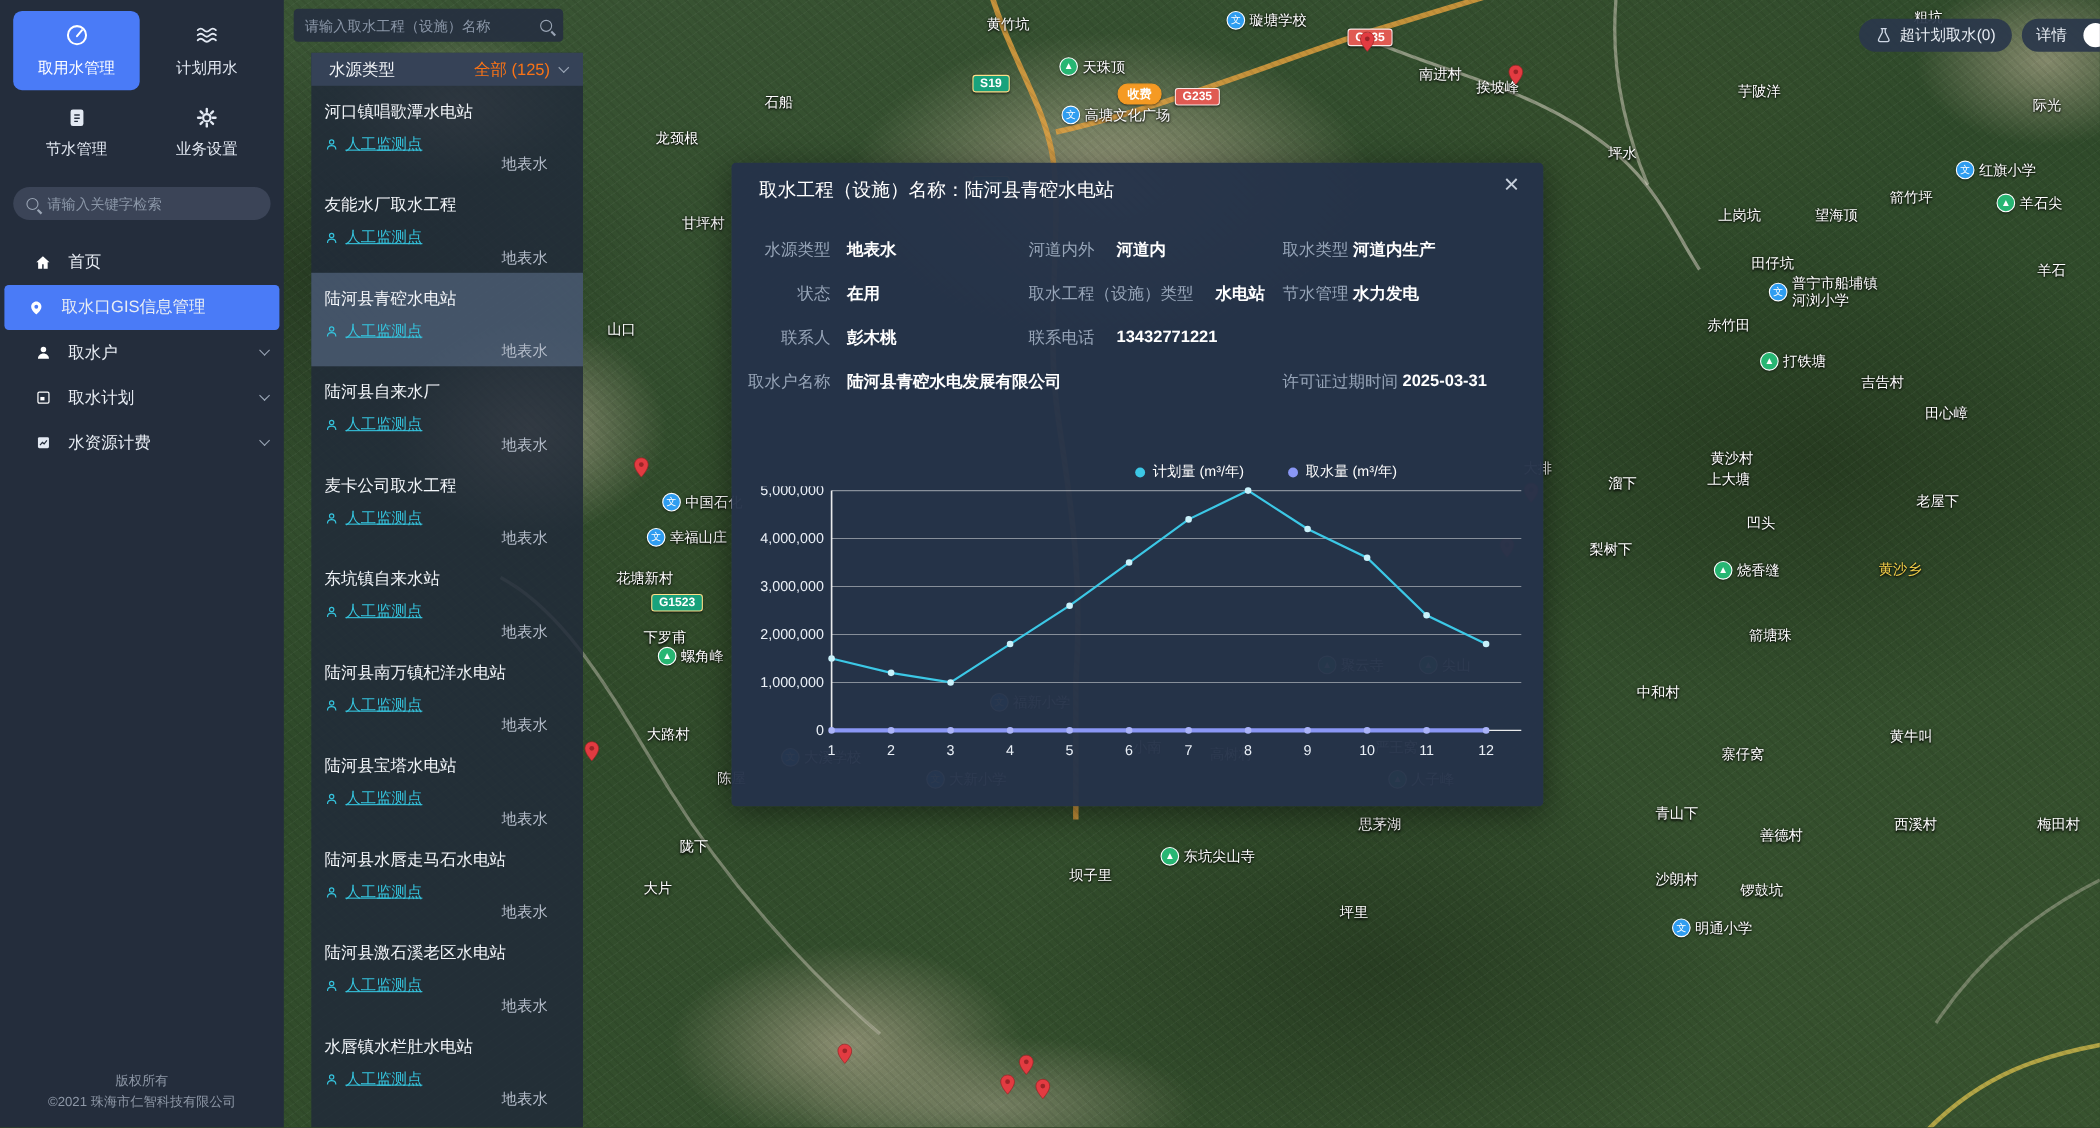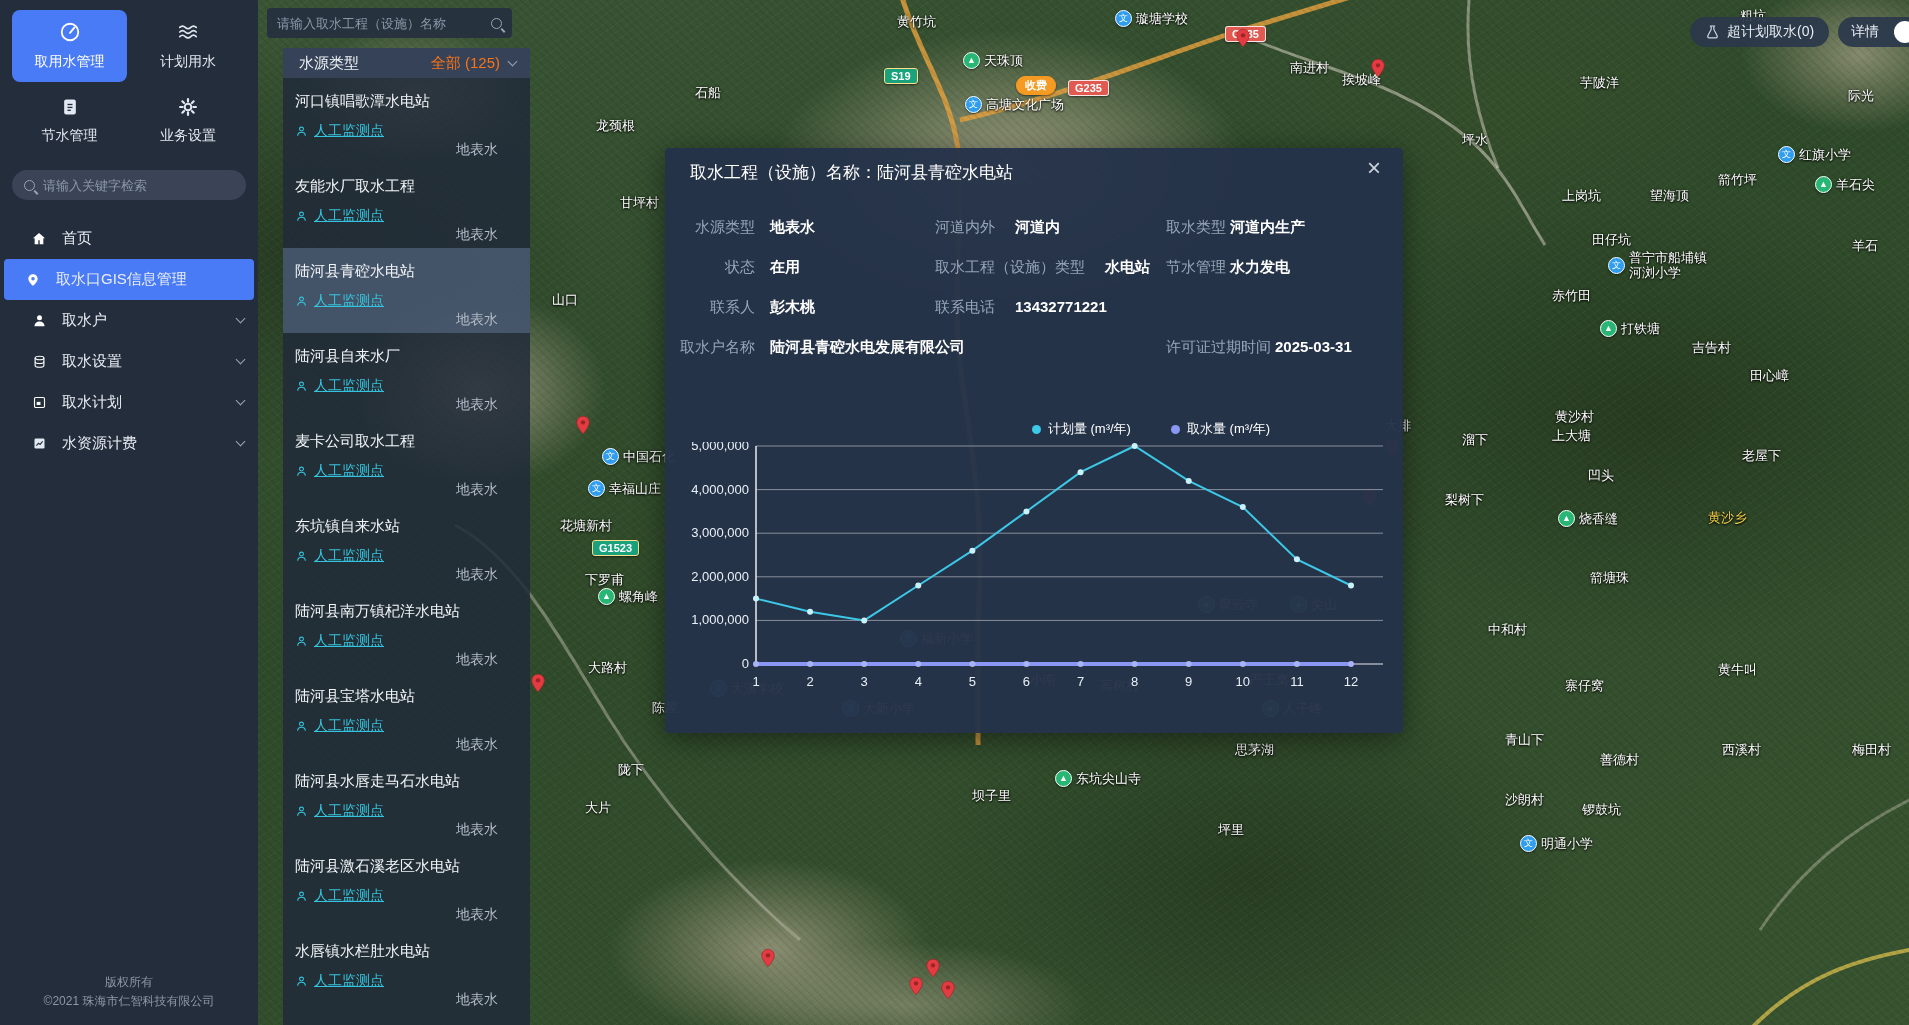--- a/index.html
+++ b/index.html
@@ -495,31 +495,20 @@
           <svg width="15" height="15" viewBox="0 0 24 24" fill="#fff">
               <circle cx="12" cy="7.5" r="4"></circle>
               <path d="M4 21c0-4.4 3.6-7.5 8-7.5s8 3.1 8 7.5z"></path>
             </svg>
         </span>
         <span>取水户</span>
         <span class="chev"></span>
       </div>
       <div class="mitem">
         <span class="mico">
-          <svg width="15" height="16" viewBox="0 0 24 24" fill="none" stroke="#fff" stroke-width="1.8">
-              <ellipse cx="12" cy="5.5" rx="7" ry="2.8"></ellipse>
-              <path d="M5 5.5v6c0 1.5 3.1 2.8 7 2.8s7-1.3 7-2.8v-6"></path>
-              <path d="M5 11.5v6c0 1.5 3.1 2.8 7 2.8s7-1.3 7-2.8v-6"></path>
-            </svg>
-        </span>
-        <span>取水设置</span>
-        <span class="chev"></span>
-      </div>
-      <div class="mitem">
-        <span class="mico">
           <svg width="15" height="15" viewBox="0 0 24 24" fill="none" stroke="#fff" stroke-width="1.8">
               <rect x="4" y="4" width="16" height="16" rx="2"></rect>
               <rect x="7.5" y="11" width="6" height="5" fill="#fff" stroke="none"></rect>
             </svg>
         </span>
         <span>取水计划</span>
         <span class="chev"></span>
       </div>
       <div class="mitem">
         <span class="mico">

